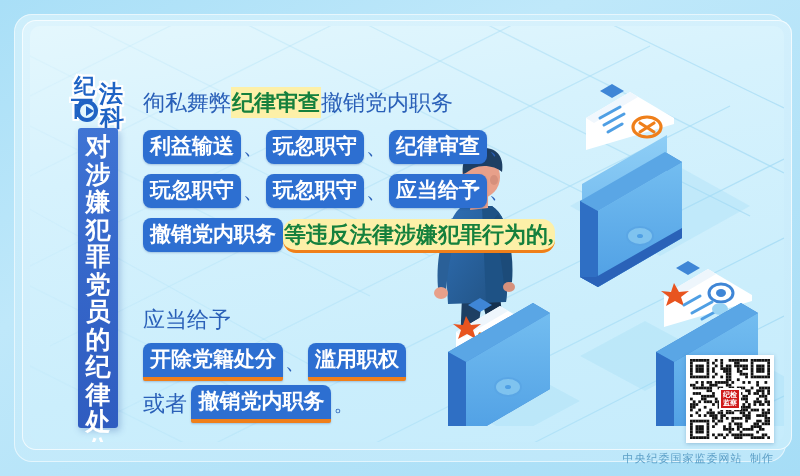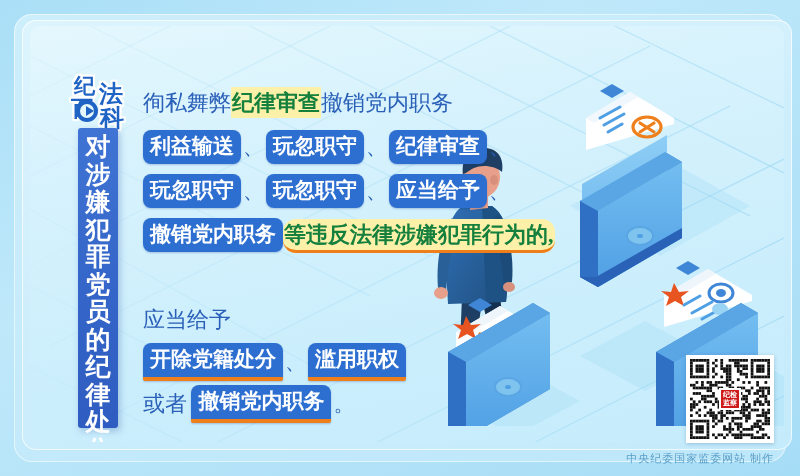--- a/index.html
+++ b/index.html
@@ -76,21 +76,21 @@
   
   .qr{position:absolute;left:686px;top:355px;width:88px;height:88px;background:#fff;
      padding:4px;box-sizing:border-box;box-shadow:0 1px 4px rgba(0,60,120,.25);}
   .qr svg{display:block;}
   .qr-logo{position:absolute;left:50%;top:50%;transform:translate(-50%,-50%);
      width:22px;height:22px;background:#fff;display:flex;align-items:center;justify-content:center;}
   .qr-logo-in{width:18px;height:18px;background:#cf1a1a;color:#fff;font-size:7px;
      line-height:8px;text-align:center;font-weight:bold;padding-top:1px;box-sizing:border-box;}
 
   .footer{position:absolute;right:26px;bottom:10px;font-size:11px;color:#5b9ec6;
-     letter-spacing:1px;font-family:Liberation Serif, serif;}
+     letter-spacing:1px;font-family:Liberation Mono, monospace;}
 </style>
 </head>
 <body>
 
 <div id="stage">
 
   <div class="frame-outer"></div>
   <div class="frame-mid"></div>
 
   <div class="frame-inner">

